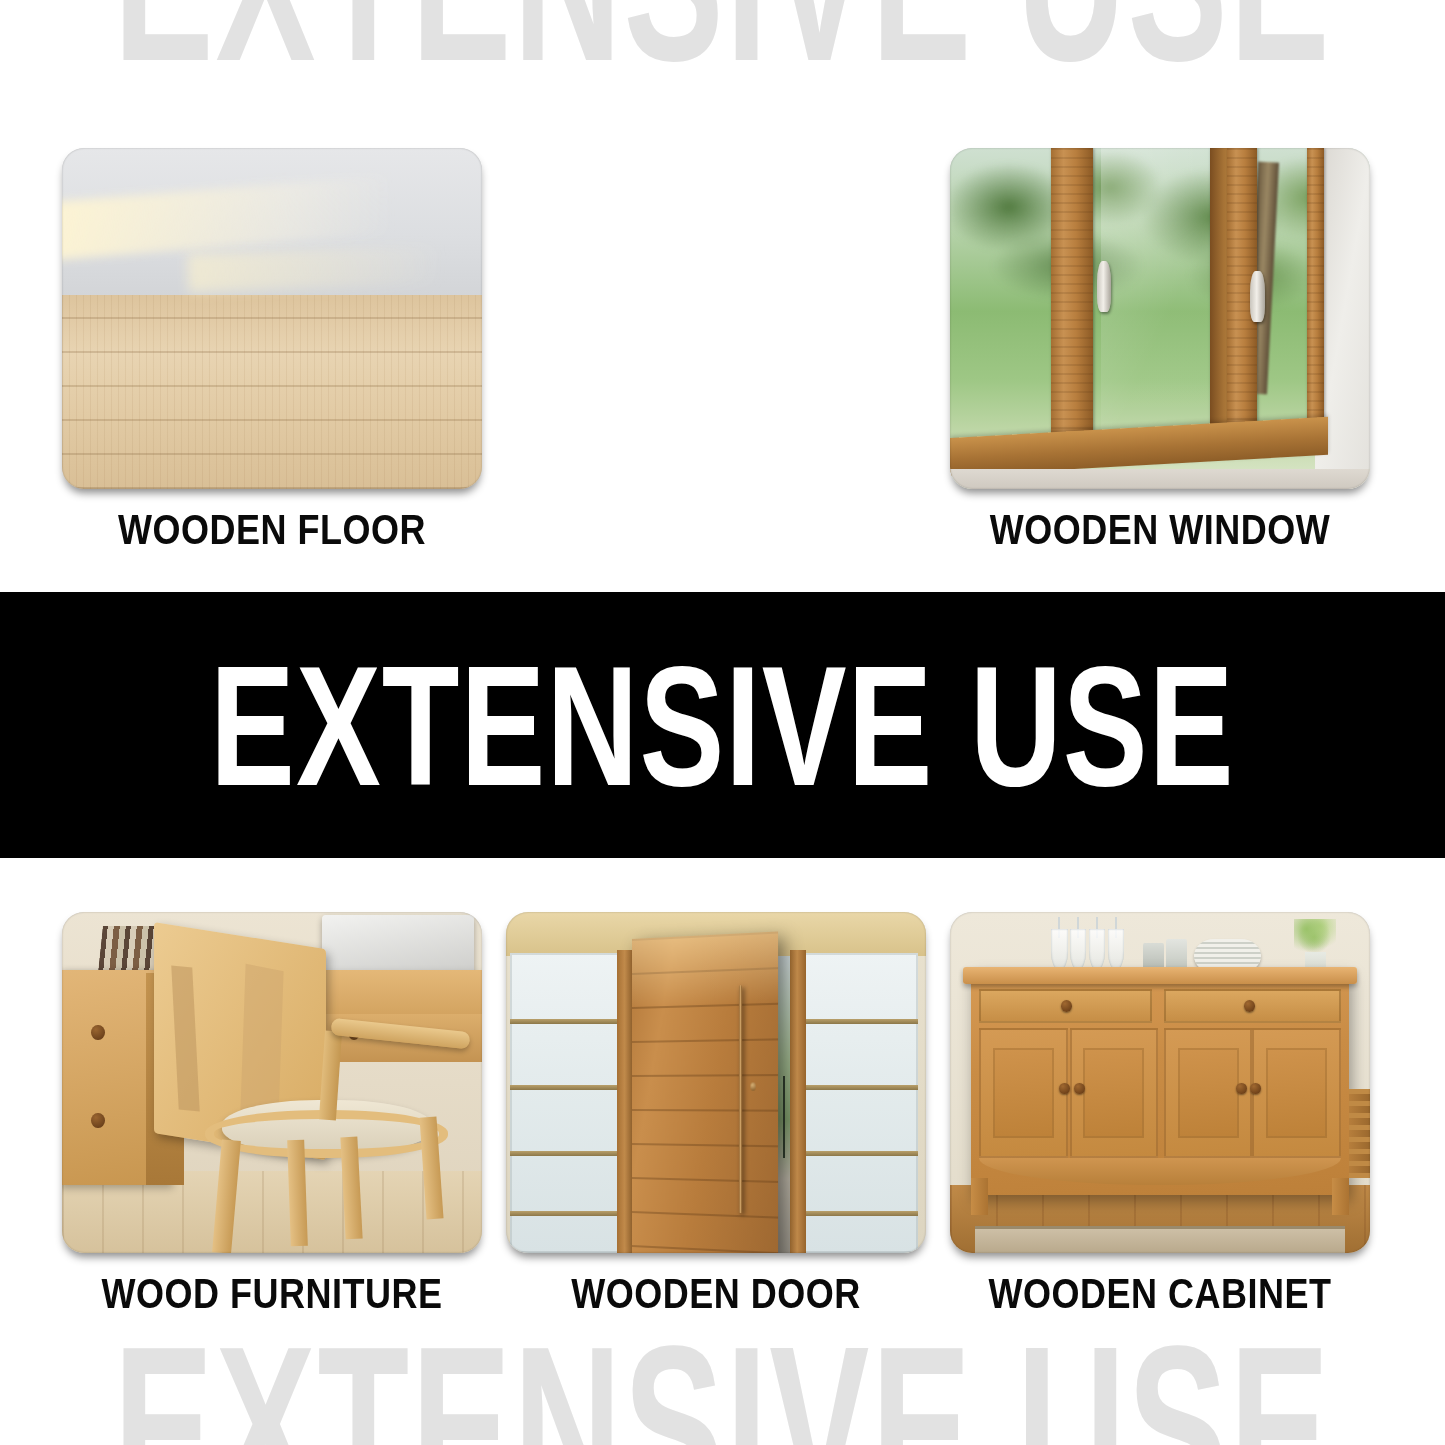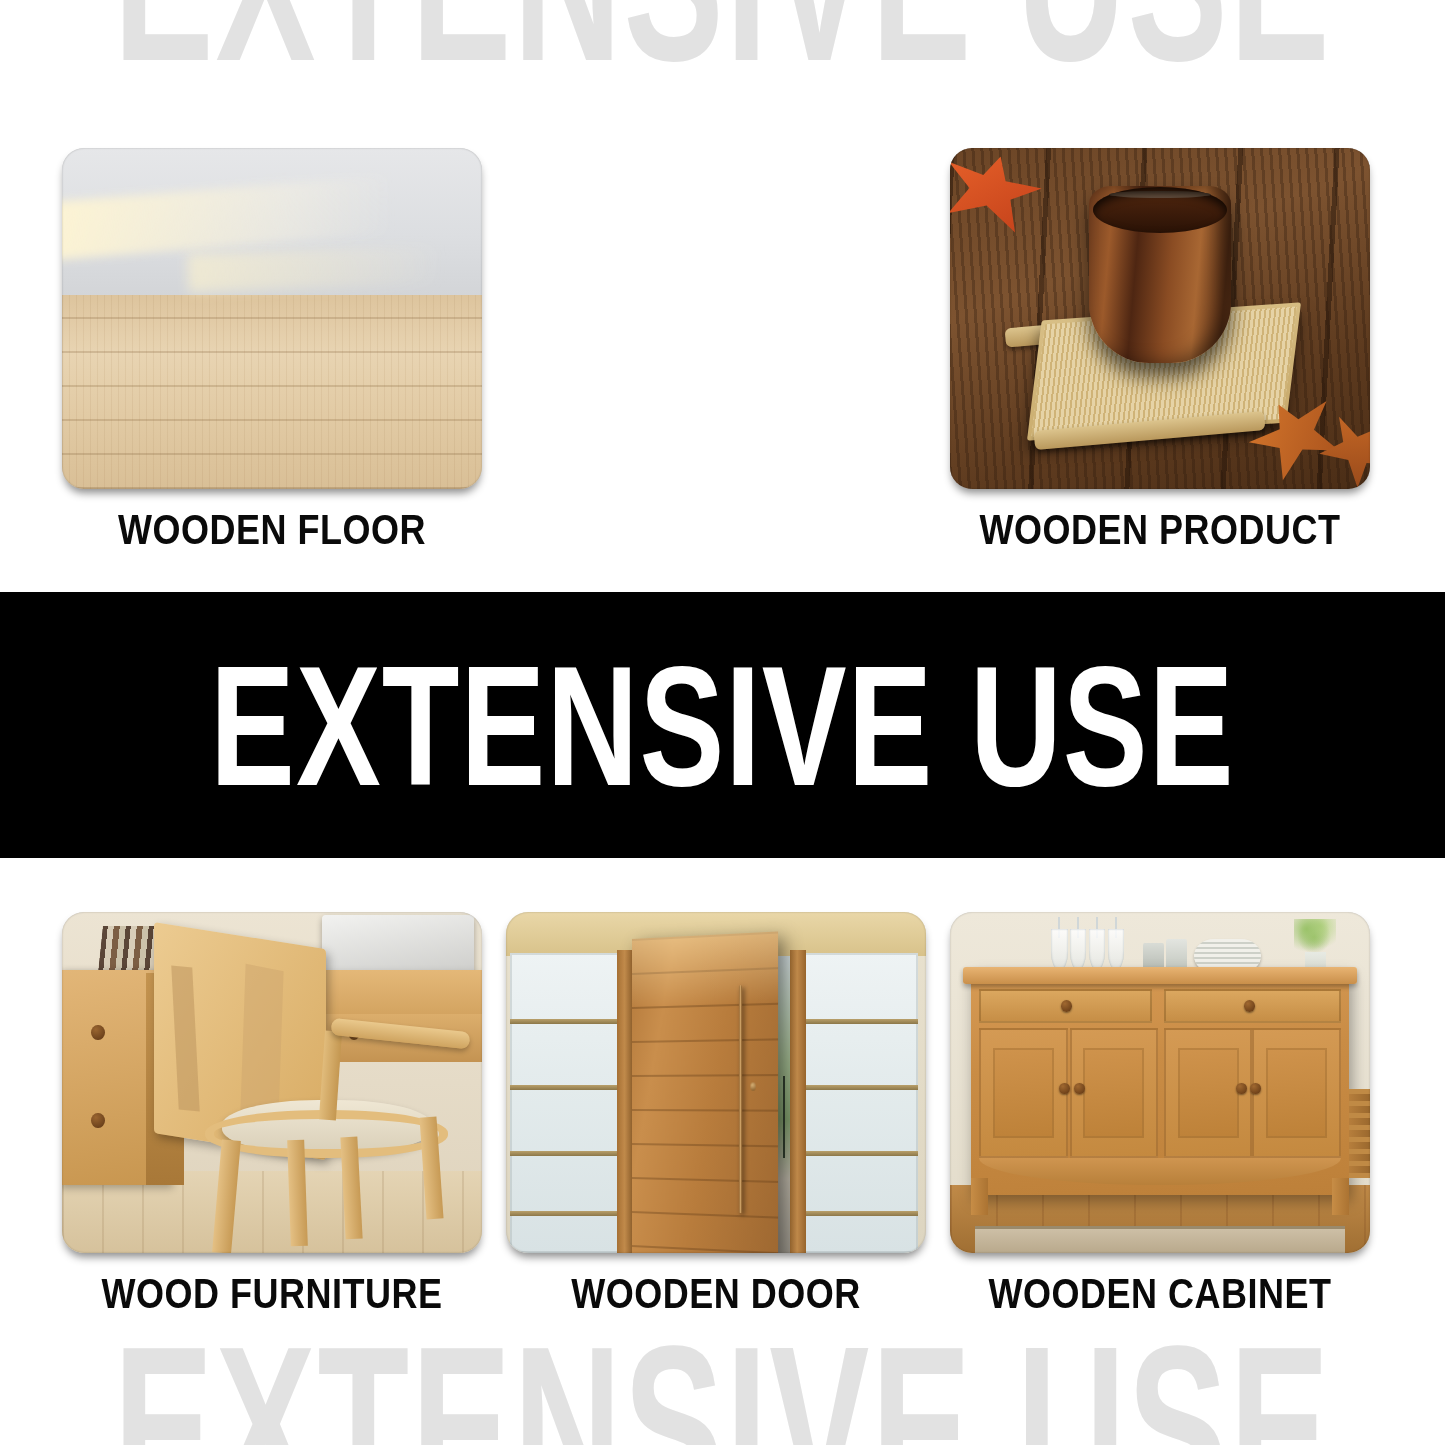--- a/index.html
+++ b/index.html
@@ -358,42 +358,41 @@
         <div class="scene">
           <div class="s1-wall"></div>
           <div class="s1-floor"></div>
           <div class="s1-light"></div>
           <div class="s1-light2"></div>
         </div>
       </div>
       <div class="caption">WOODEN FLOOR</div>
     </div>
 
+
     <div class="cell">
       <div class="thumb">
         <div class="scene">
-          <div class="s2-table"></div>
-          <div class="s2-leaf s2-leaf-a"></div>
-          <div class="s2-bar s2-bar-a"></div>
-          <div class="s2-tray">
-            <div class="s2-tray-slats"></div>
-          </div>
-          <div class="s2-bar s2-bar-b"></div>
-          <div class="s2-cup">
-            <div class="s2-cup-rim">
-              <div class="s2-tea"></div>
-            </div>
-          </div>
-          <div class="s2-leaf s2-leaf-b"></div>
-          <div class="s2-leaf s2-leaf-c"></div>
+          <div class="s3-sky"></div>
+          <div class="s3-foliage"></div>
+          <div class="s3-trunk"></div>
+          <div class="s3-glassglint"></div>
+          <div class="s3-inwall"></div>
+          <div class="s3-mull s3-m1"></div>
+          <div class="s3-mull s3-m2"></div>
+          <div class="s3-mull s3-m3"></div>
+          <div class="s3-mull s3-m4"></div>
+          <div class="s3-handle s3-h1"></div>
+          <div class="s3-handle s3-h2"></div>
+          <div class="s3-sill"></div>
+          <div class="s3-floor"></div>
         </div>
       </div>
-      <div class="caption">WOODEN PRODUCT</div>
+      <div class="caption">WOODEN WINDOW</div>
     </div>
-
 
   </div>
 
   <div class="banner">
     <div class="banner-text">EXTENSIVE USE</div>
   </div>
 
   <div class="row row-bottom">
 
     <div class="cell">

